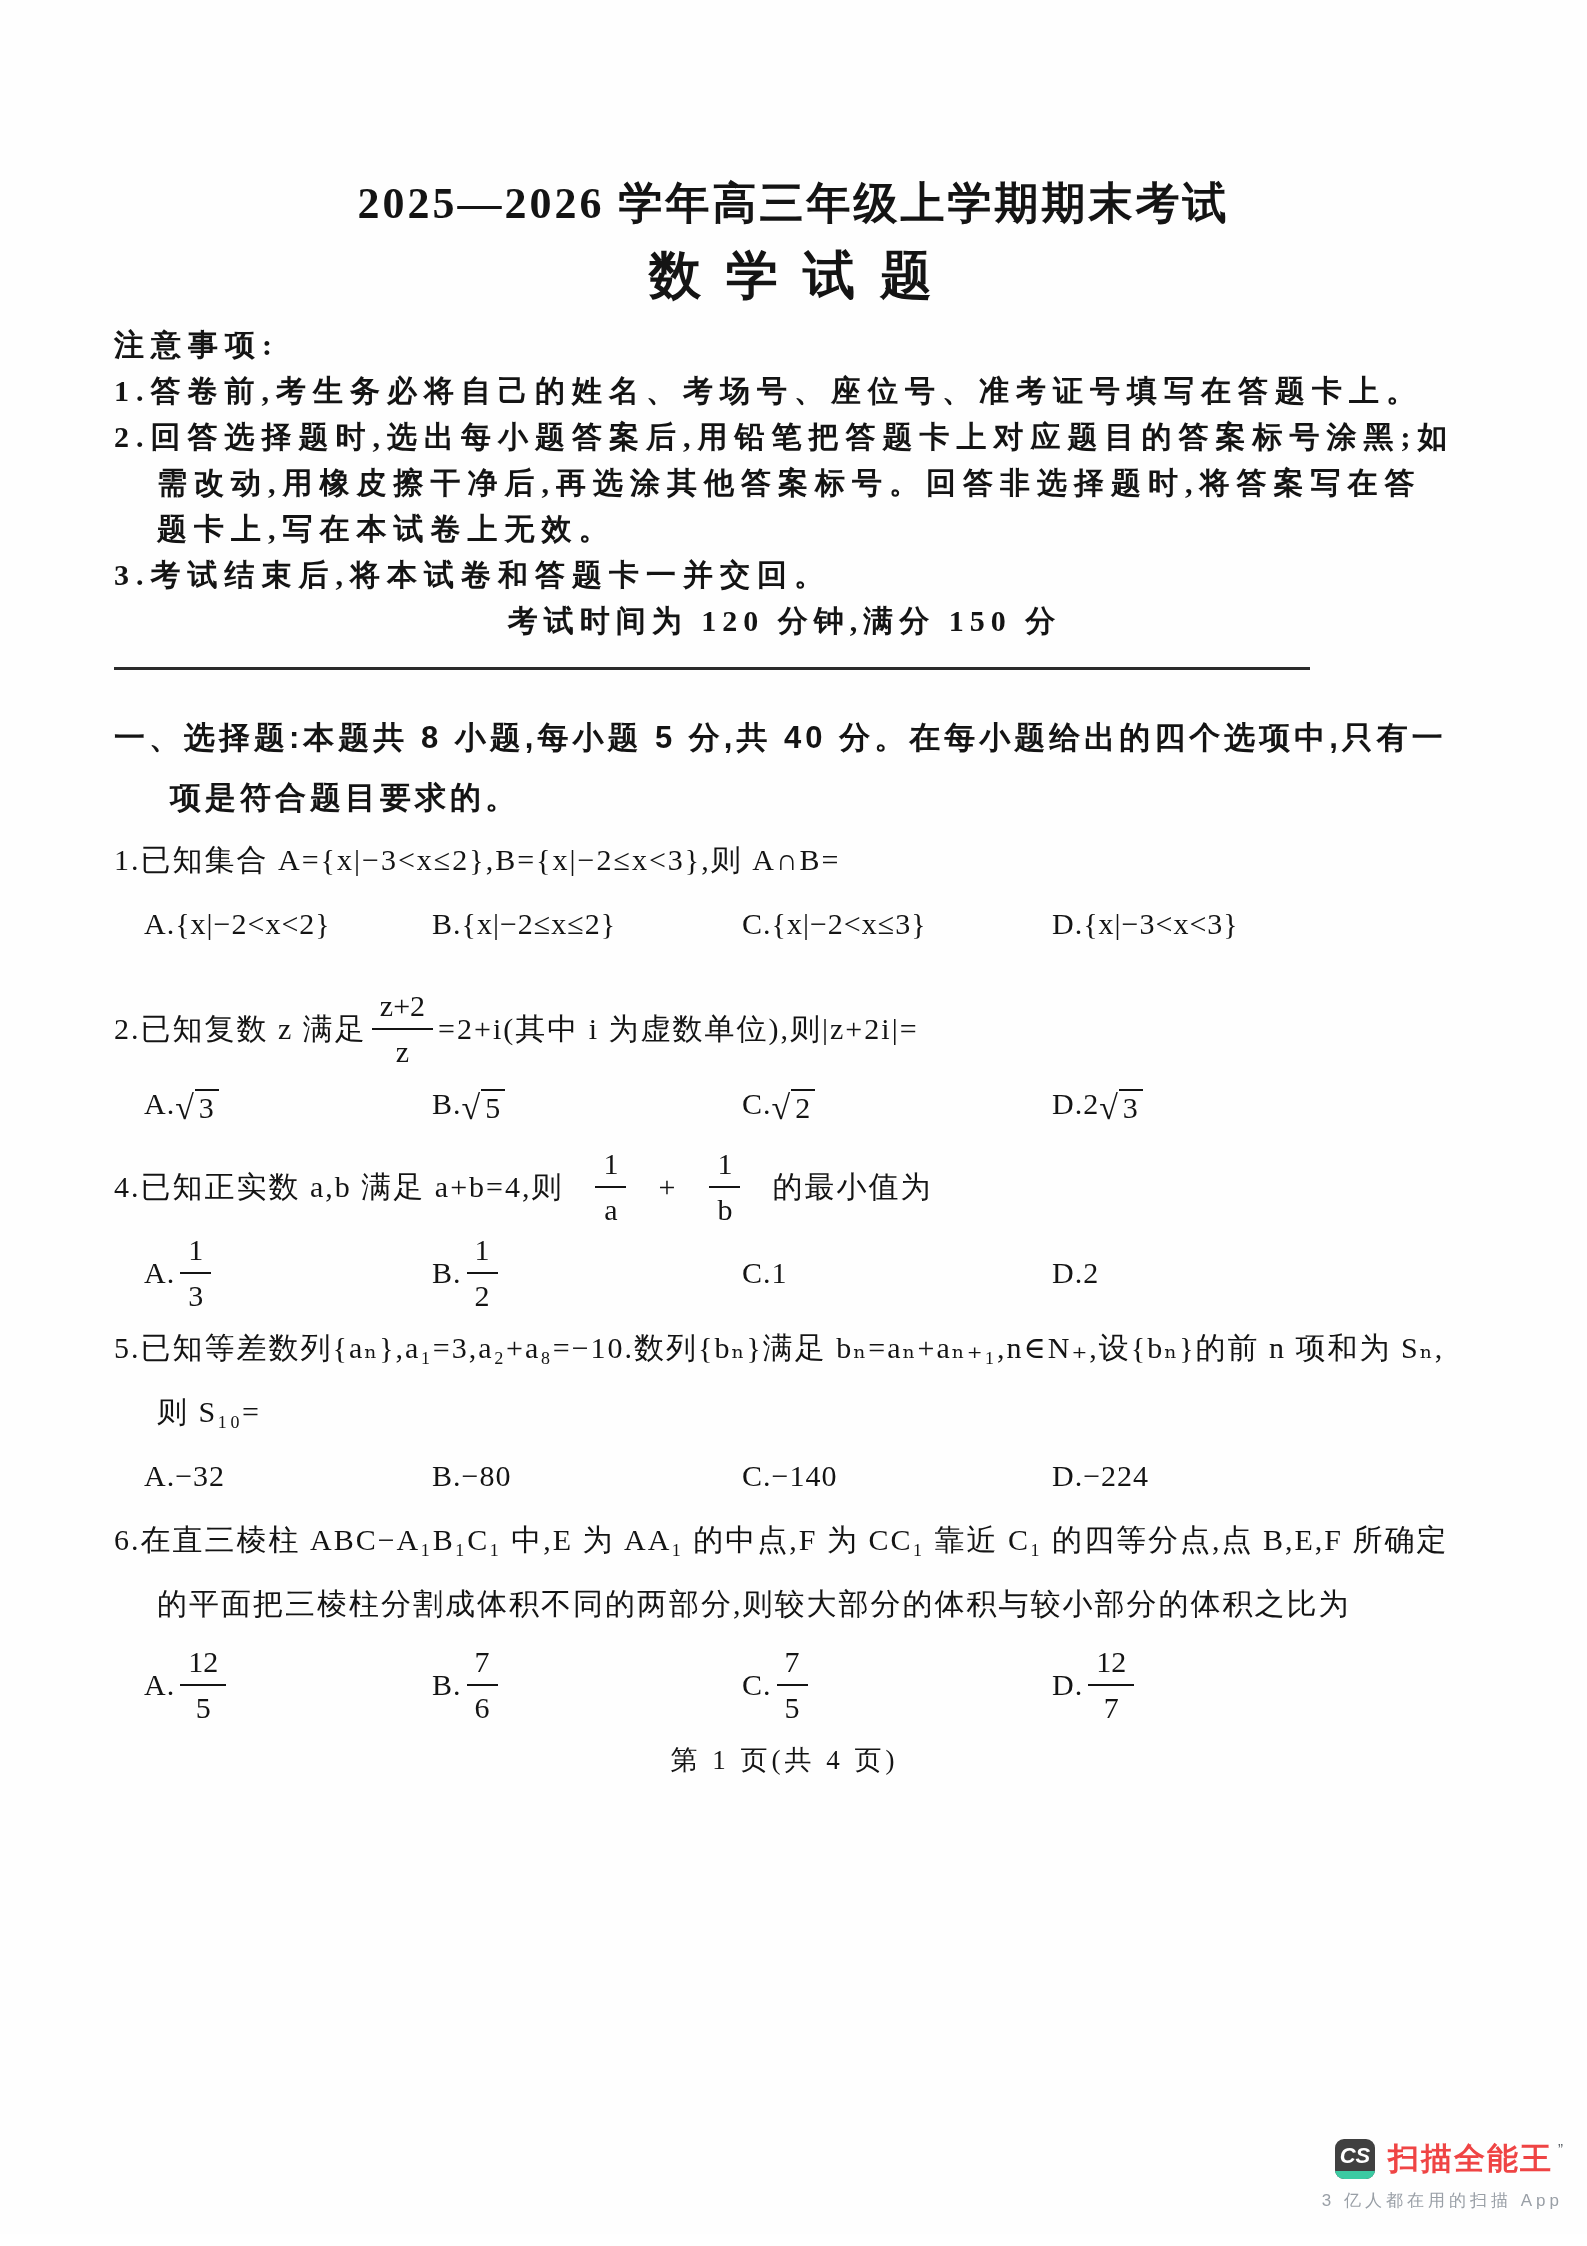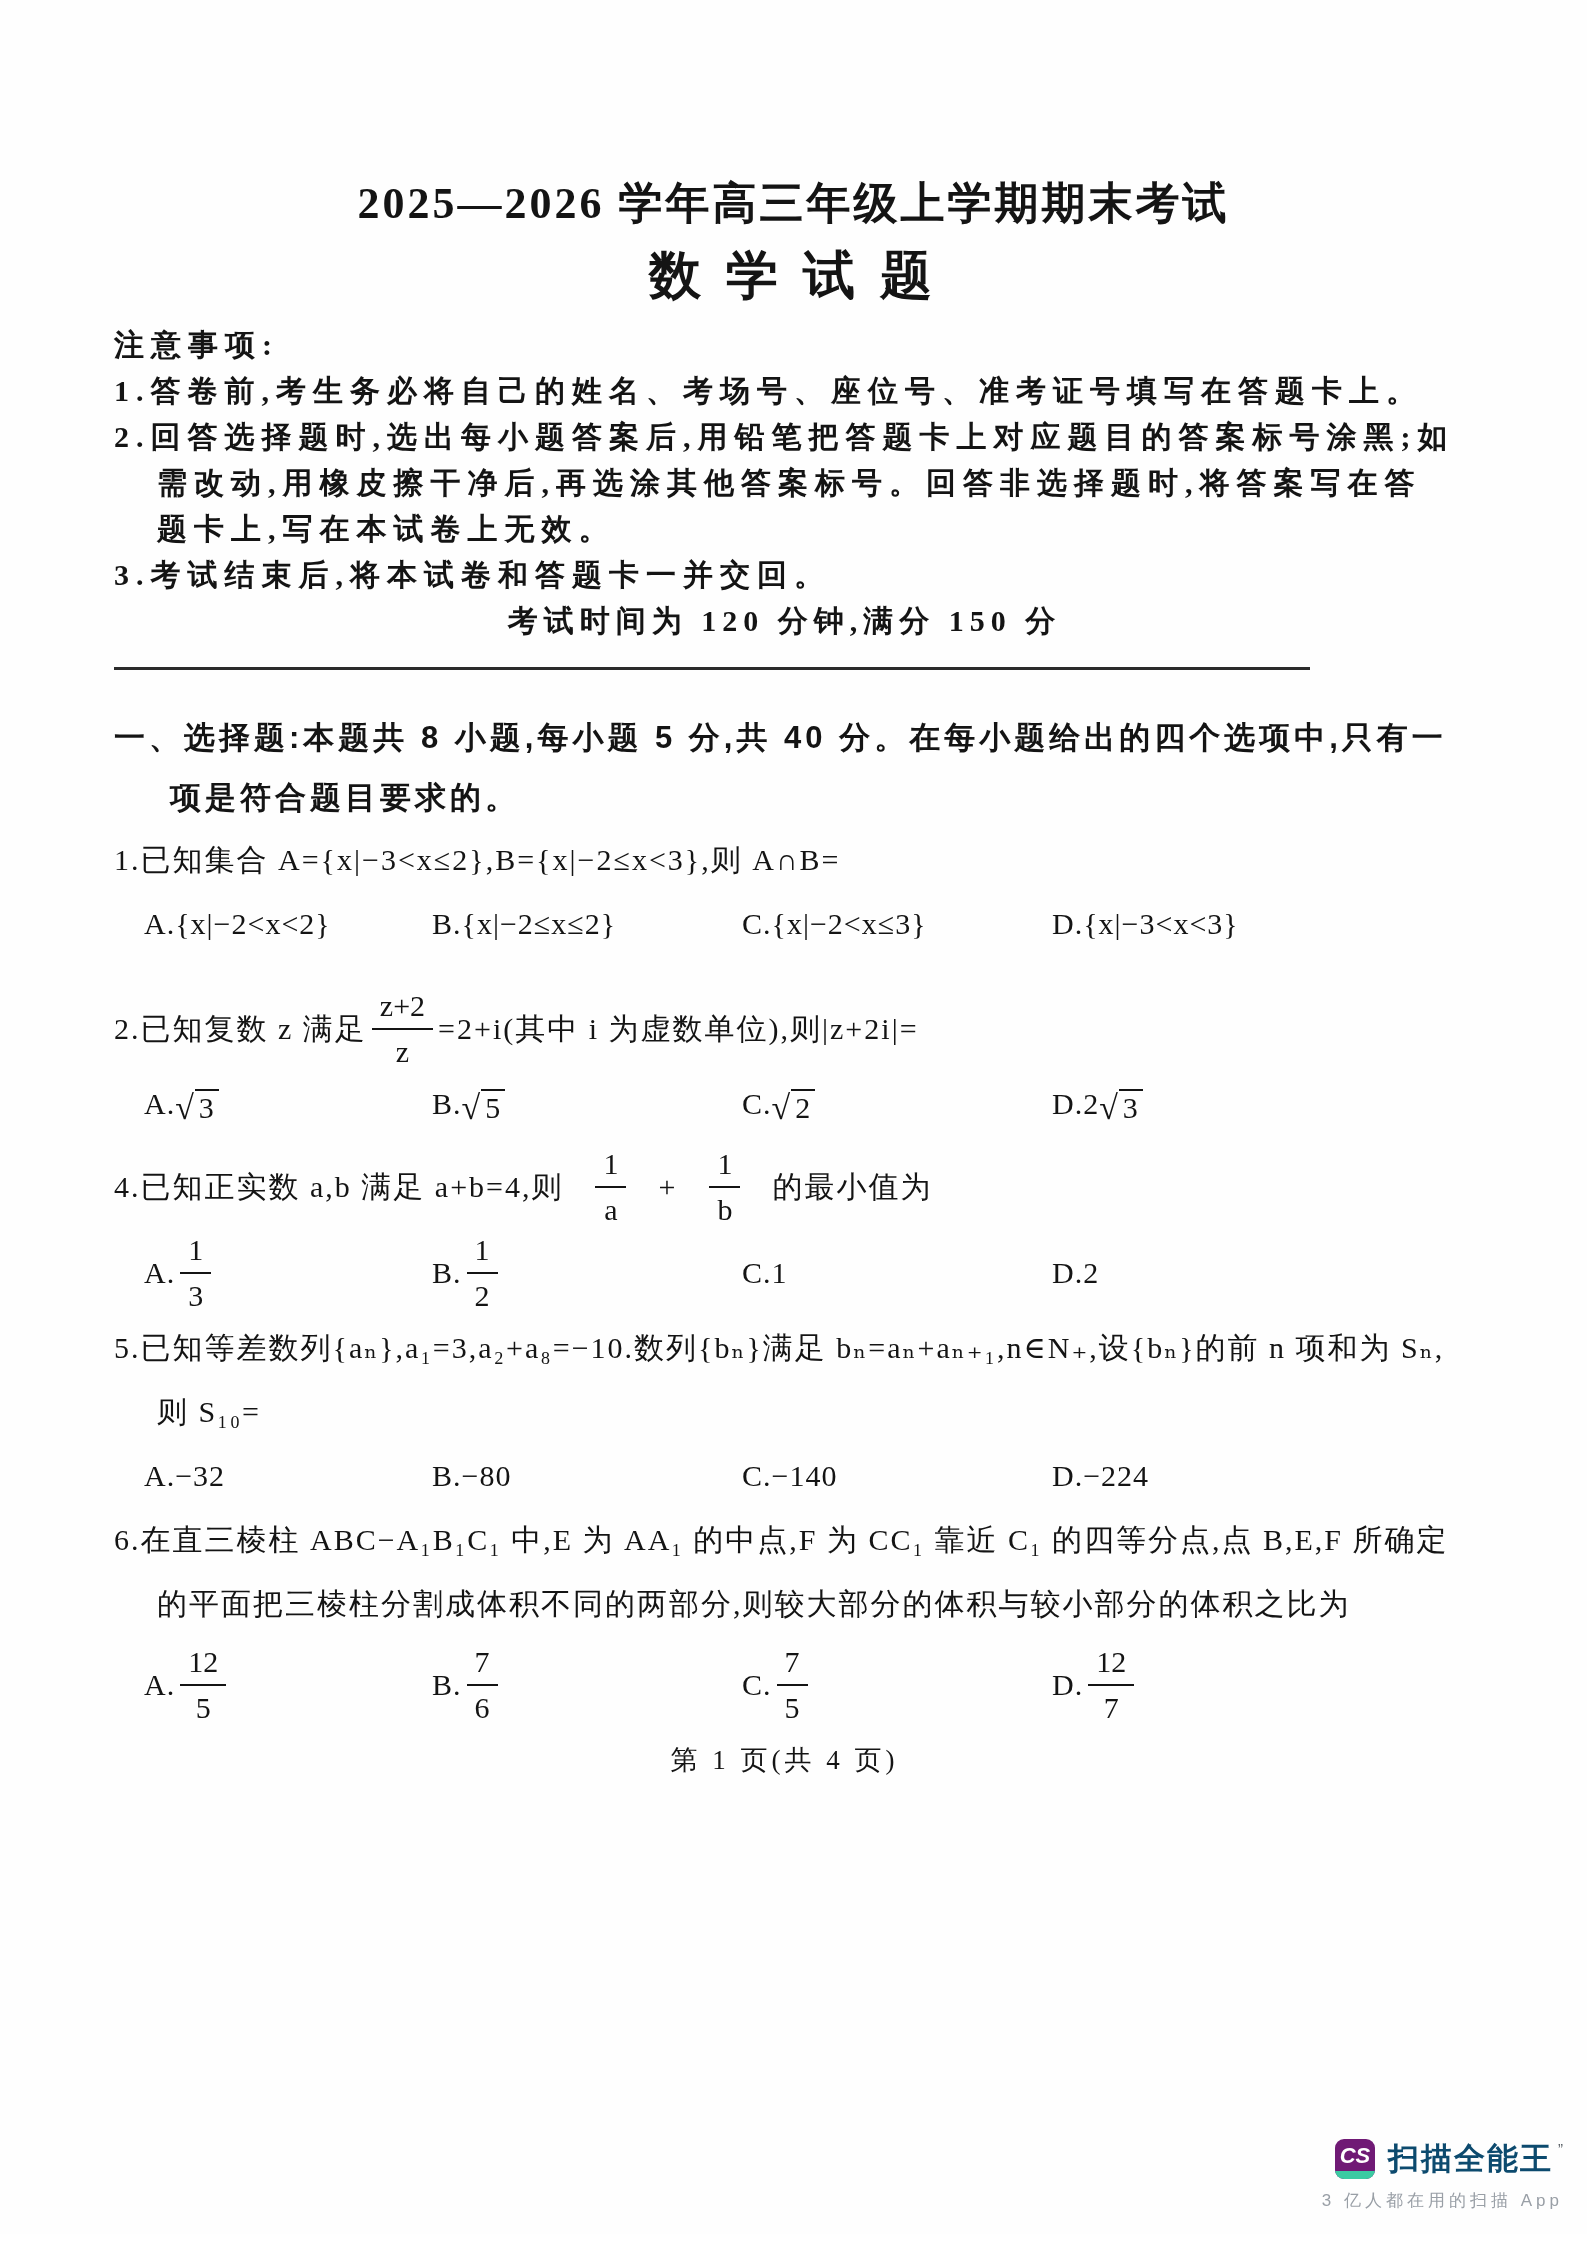--- a/index.html
+++ b/index.html
@@ -74,29 +74,29 @@
   .footer{margin:0;text-align:center;font-size:27px;line-height:64px;letter-spacing:4px;}
   
   .watermark{
     position:absolute;right:24px;bottom:22px;
     font-family:"Liberation Sans","DejaVu Sans",sans-serif;
     text-align:right;
   }
   .wm-row{display:flex;align-items:center;justify-content:flex-end;gap:13px;}
   .wm-logo{
     position:relative;width:40px;height:40px;border-radius:9px;
-    background:#701a75;overflow:hidden;flex:0 0 auto;
+    background:#404040;overflow:hidden;flex:0 0 auto;
     display:flex;align-items:center;justify-content:center;
   }
   .wm-cs{
     color:#ffffff;font-weight:700;font-size:22px;font-style:italic;
     line-height:1;margin-bottom:7px;letter-spacing:0;
   }
   .wm-strip{position:absolute;left:0;right:0;bottom:0;height:8px;background:#3bcaa2;}
-  .wm-name{font-size:31px;font-weight:700;color:#0c4a6e;letter-spacing:2px;}
+  .wm-name{font-size:31px;font-weight:700;color:#ef4444;letter-spacing:2px;}
   .wm-tick{font-size:15px;color:#5a6066;align-self:flex-start;margin-left:-8px;margin-top:2px;}
   .wm-tagline{margin-top:9px;font-size:17px;color:#999fa6;letter-spacing:4px;}
 </style>
 </head>
 <body>
 
 <div class="page">
 
   <header class="head">
     <h1 class="title1">2025—2026 学年高三年级上学期期末考试</h1>

